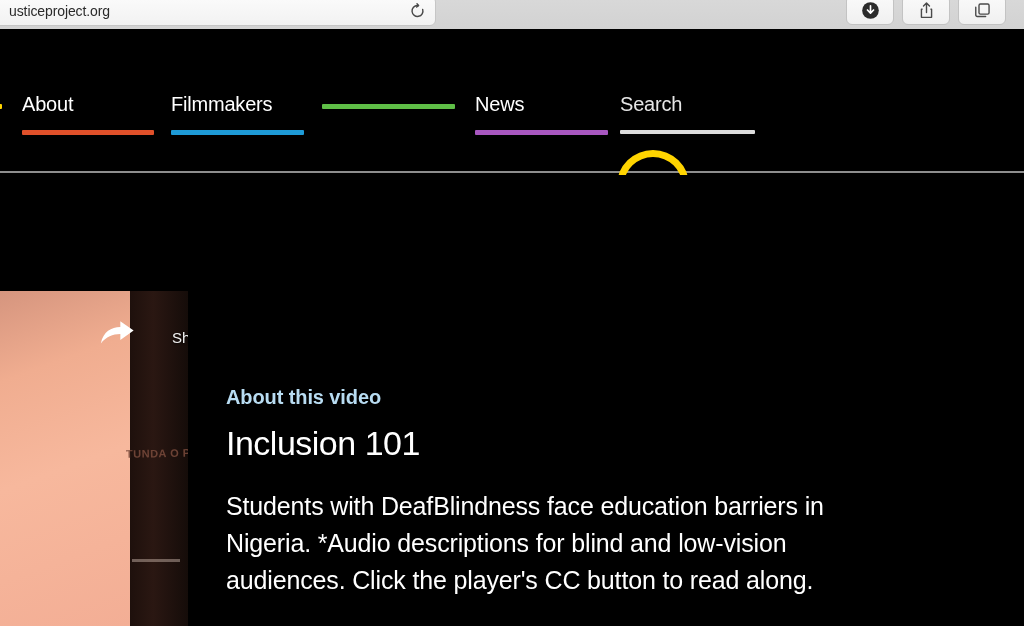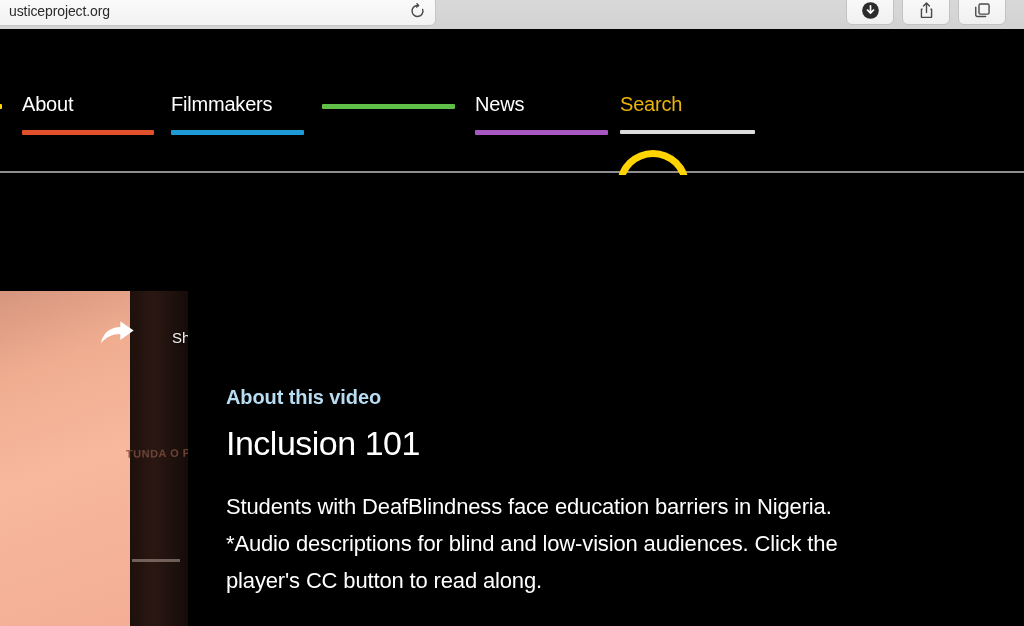--- a/index.html
+++ b/index.html
@@ -65,21 +65,21 @@
     margin-top:13px; height:5px; width:100%;
     border-radius:1px;
   }
   #nav-item-partial{ left:-14px; width:16px; }
   #nav-item-about{ left:22px; width:132px; }
   #nav-item-filmmakers{ left:171px; width:133px; }
   #nav-item-resources{ left:322px; width:133px; }
   #nav-item-news{ left:475px; width:133px; }
   #nav-item-search{ left:620px; width:135px; }
 
-  #nav-item-search .nav-label{ color:#eab308;text-align:center; }
+  #nav-item-search .nav-label{ color:#e5e5e5;text-align:center; }
   #nav-item-search .nav-underline{ background:#dcdcdc; height:4px; }
 
   #focus-ring{
     position:absolute; left:617px; top:59px;
     width:72px; height:70px;
     border:7px solid #FFD400;
     border-radius:50%;
     pointer-events:none;
   }
 
@@ -150,21 +150,21 @@
     font-size:20px; font-weight:bold; color:#b8dcf2;
     letter-spacing:-.1px;
   }
   #video-title{
     margin-top:14px;
     font-size:34px; font-weight:normal; color:#ffffff;
     letter-spacing:-.5px; line-height:40px;
   }
   #video-desc{
     margin-top:25px;
-    font-size:22px; color:#ffffff;
+    font-size:25px; color:#ffffff;
     line-height:37px; letter-spacing:-.15px;
     max-width:660px;
   }
 </style>
 </head>
 <body>
 
 <div id="browser-chrome">
 
   <div id="url-field">

